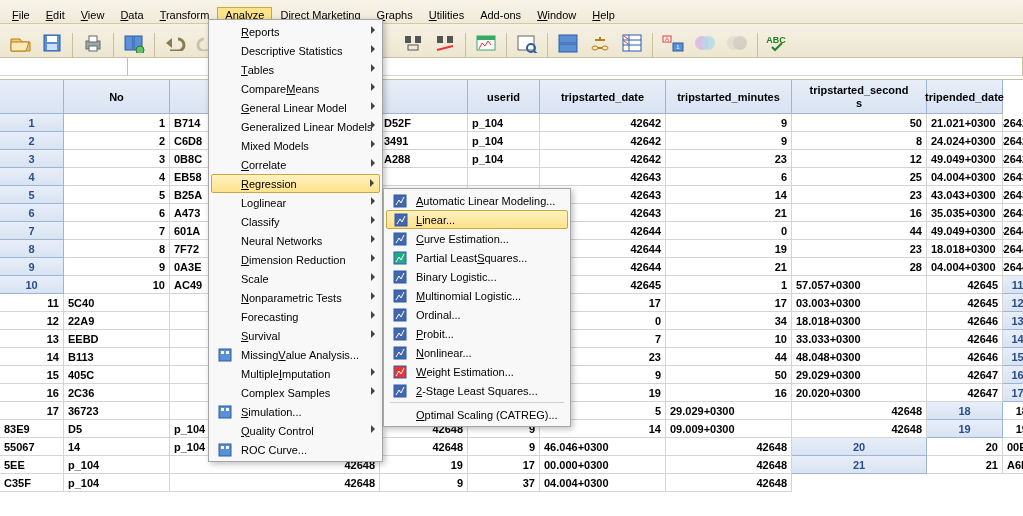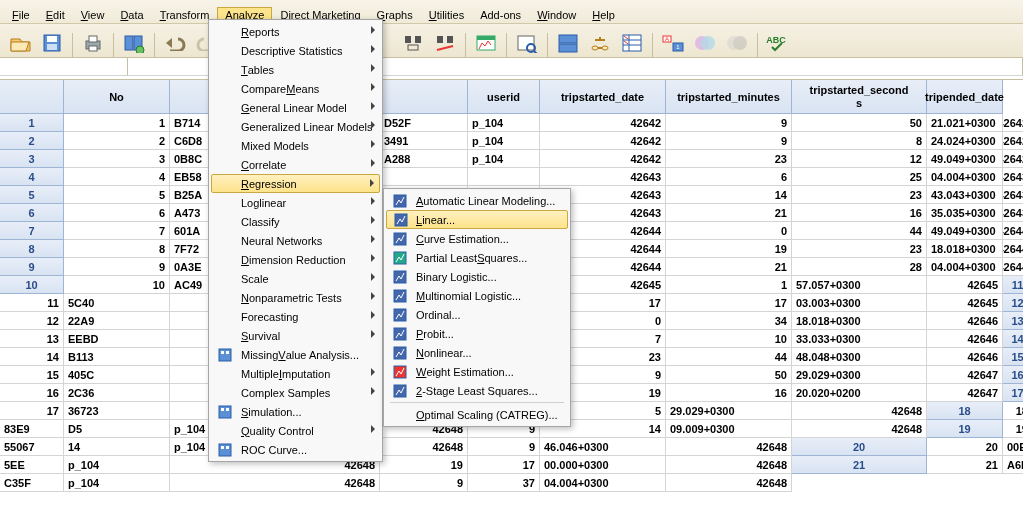--- a/index.html
+++ b/index.html
@@ -353,21 +353,21 @@
     <div class="cell l">29.029+0300</div>
     <div class="cell r">42647</div>
     <div class="rowhdr">16</div>
     <div class="cell r">16</div>
     <div class="cell l">2C36</div>
     <div class="cell l"></div>
     <div class="cell l"></div>
     <div class="cell r">42647</div>
     <div class="cell r">19</div>
     <div class="cell r">16</div>
-    <div class="cell l">20.020+0200</div>
+    <div class="cell l">20.020+0300</div>
     <div class="cell r">42647</div>
     <div class="rowhdr">17</div>
     <div class="cell r">17</div>
     <div class="cell l">36723</div>
     <div class="cell l"></div>
     <div class="cell l"></div>
     <div class="cell r">42648</div>
     <div class="cell r">5</div>
     <div class="cell l">29.029+0300</div>
     <div class="cell r">42648</div>

